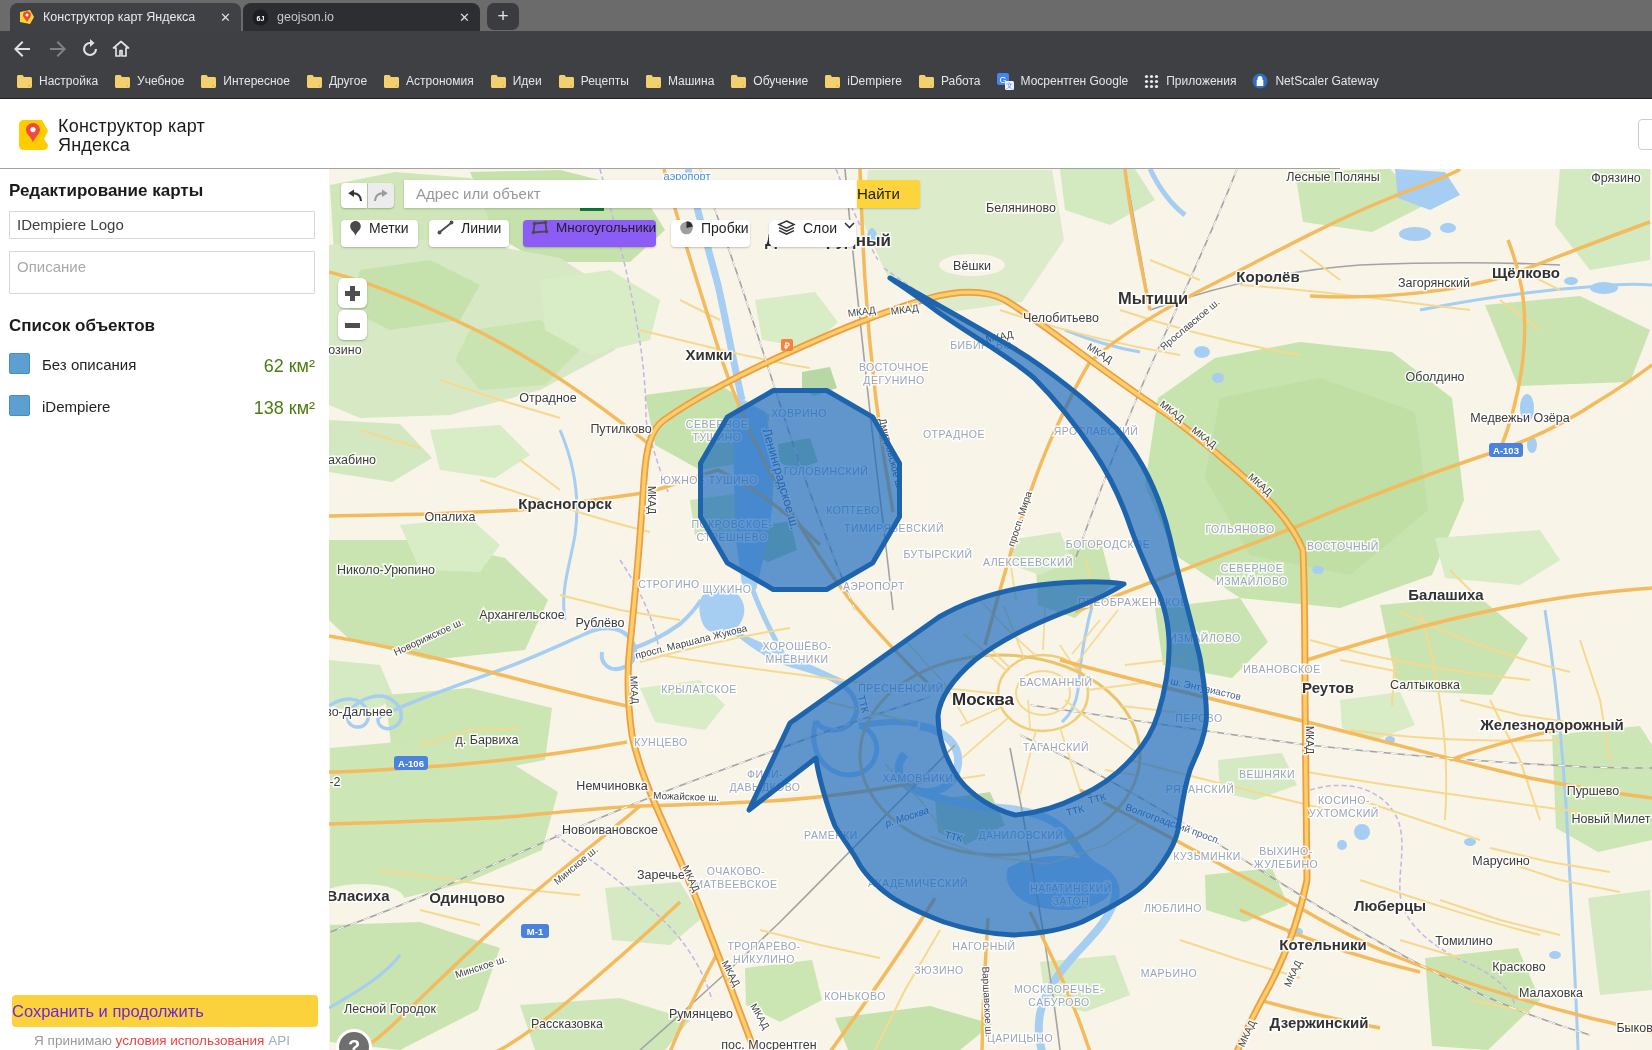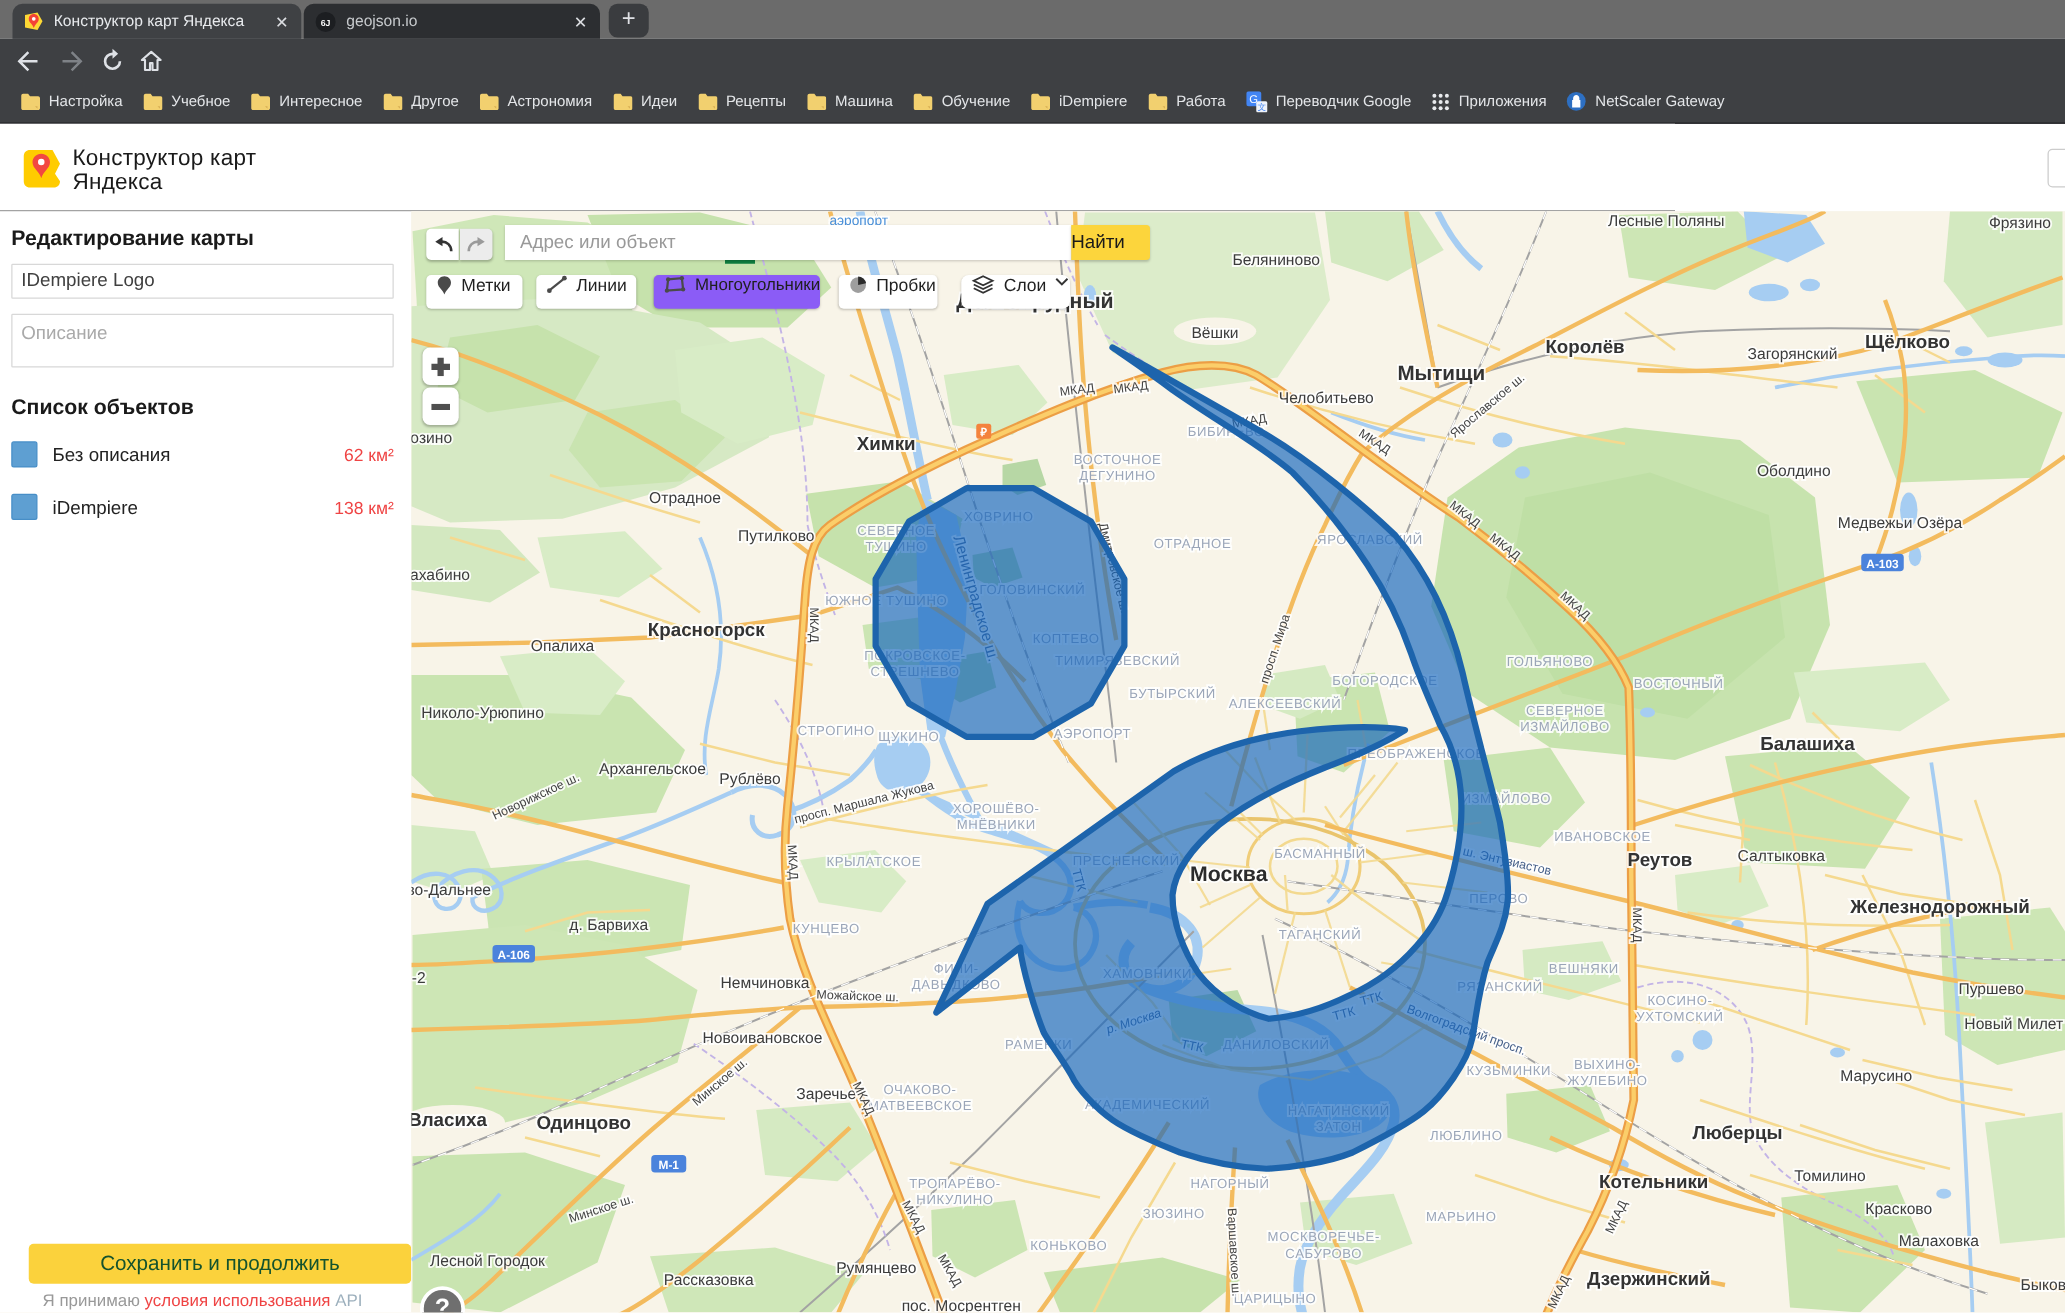--- a/index.html
+++ b/index.html
@@ -23,22 +23,22 @@
 #header{position:absolute;left:0;top:99px;width:1340px;height:70px;background:#fff;border-bottom:1px solid #a3a3a3}
 #htitle{position:absolute;left:58px;top:18px;font-size:18px;line-height:18.5px;color:#1a1a1a;letter-spacing:.2px}
 #hbtn{position:absolute;left:1638px;top:20px;width:30px;height:31px;border:1px solid #ccc;border-radius:4px;background:#fff}
 
 #sidebar{position:absolute;left:0;top:170px;width:373px;height:880px;background:#fff}
 #sidebar h3{font-size:17px;color:#1a1a1a;font-weight:bold}
 .sinput{position:absolute;left:9px;width:306px;border:1px solid #d8d8d8;border-radius:1px;background:#fff;font-size:15px;color:#404040;padding-left:7px}
 .objrow{position:absolute;left:9px;width:306px;height:22px;font-size:15px;color:#222}
 .objsq{position:absolute;left:0;top:0;width:21px;height:21px;background:#5e9fd2;border:1px solid #478ec7;border-radius:2px}
 .objname{position:absolute;left:33px;top:3px}
-.objarea{position:absolute;right:0;top:3px;color:#ef4444;font-size:14px}
-#savebtn{position:absolute;left:23px;top:825px;width:306px;height:32px;background:#fbd23c;border-radius:4px;text-align:center;font-size:16.5px;color:#14532d;line-height:32px}
+.objarea{position:absolute;right:0;top:3px;color:#4d7c0f;font-size:18px}
+#savebtn{position:absolute;left:12px;top:825px;width:306px;height:32px;background:#fbd23c;border-radius:4px;text-align:left;font-size:16.5px;color:#6d28d9;line-height:32px}
 #accept{position:absolute;left:0;top:863px;width:324px;text-align:center;font-size:13.5px;color:#999}
 #accept a{color:#ef4444;text-decoration:none}
 
 .mbtn{position:absolute;background:#fff;border-radius:4px;box-shadow:0 1px 2px rgba(0,0,0,.25);display:flex;align-items:center;justify-content:center}
 .tbtn{position:absolute;height:27px;background:#fff;border-radius:4px;box-shadow:0 1px 2px rgba(0,0,0,.22);display:flex;align-items:flex-start;font-size:14px;color:#1f1f1f;padding:0 8px;white-space:nowrap;overflow:hidden}
 .tbtn svg{margin-right:7px;flex-shrink:0}
 .mbtn svg{flex-shrink:0}
 #searchbox{position:absolute;left:404px;top:180px;width:453px;height:28px;background:#fff;border-radius:0;box-shadow:0 1px 2px rgba(0,0,0,.2);font-size:15px;color:#999;line-height:28px;padding-left:12px}
 #findbtn{position:absolute;left:857px;top:180px;width:63px;height:28px;background:#fcd53c;border-radius:0 3px 3px 0;font-size:15px;color:#1a1a1a;text-align:left;line-height:28px;box-shadow:0 1px 2px rgba(0,0,0,.2)}
 </style></head>
@@ -156,21 +156,21 @@
         </svg>
         <span>Работа</span>
       </span>
       <span class="bm">
         <svg width="17" height="17" viewBox="0 0 17 17">
           <rect width="12" height="12" x="0" y="0" rx="2" fill="#4285f4"></rect>
           <text x="6" y="9.5" font-size="9" fill="#fff" text-anchor="middle" font-family="Liberation Sans">G</text>
           <rect width="9" height="9" x="8" y="8" rx="1.5" fill="#eef3fb"></rect>
           <text x="12.5" y="15" font-size="7" fill="#4285f4" text-anchor="middle" font-family="Liberation Sans">文</text>
         </svg>
-        <span>Переводчик Google</span>
+        <span>Мосрентген Google</span>
       </span>
       <span class="bm">
         <svg width="15" height="15" viewBox="0 0 15 15">
           <g fill="#e8eaed">
             <circle cx="2.5" cy="2.5" r="1.6"></circle>
             <circle cx="7.5" cy="2.5" r="1.6"></circle>
             <circle cx="12.5" cy="2.5" r="1.6"></circle>
             <circle cx="2.5" cy="7.5" r="1.6"></circle>
             <circle cx="7.5" cy="7.5" r="1.6"></circle>
             <circle cx="12.5" cy="7.5" r="1.6"></circle>

